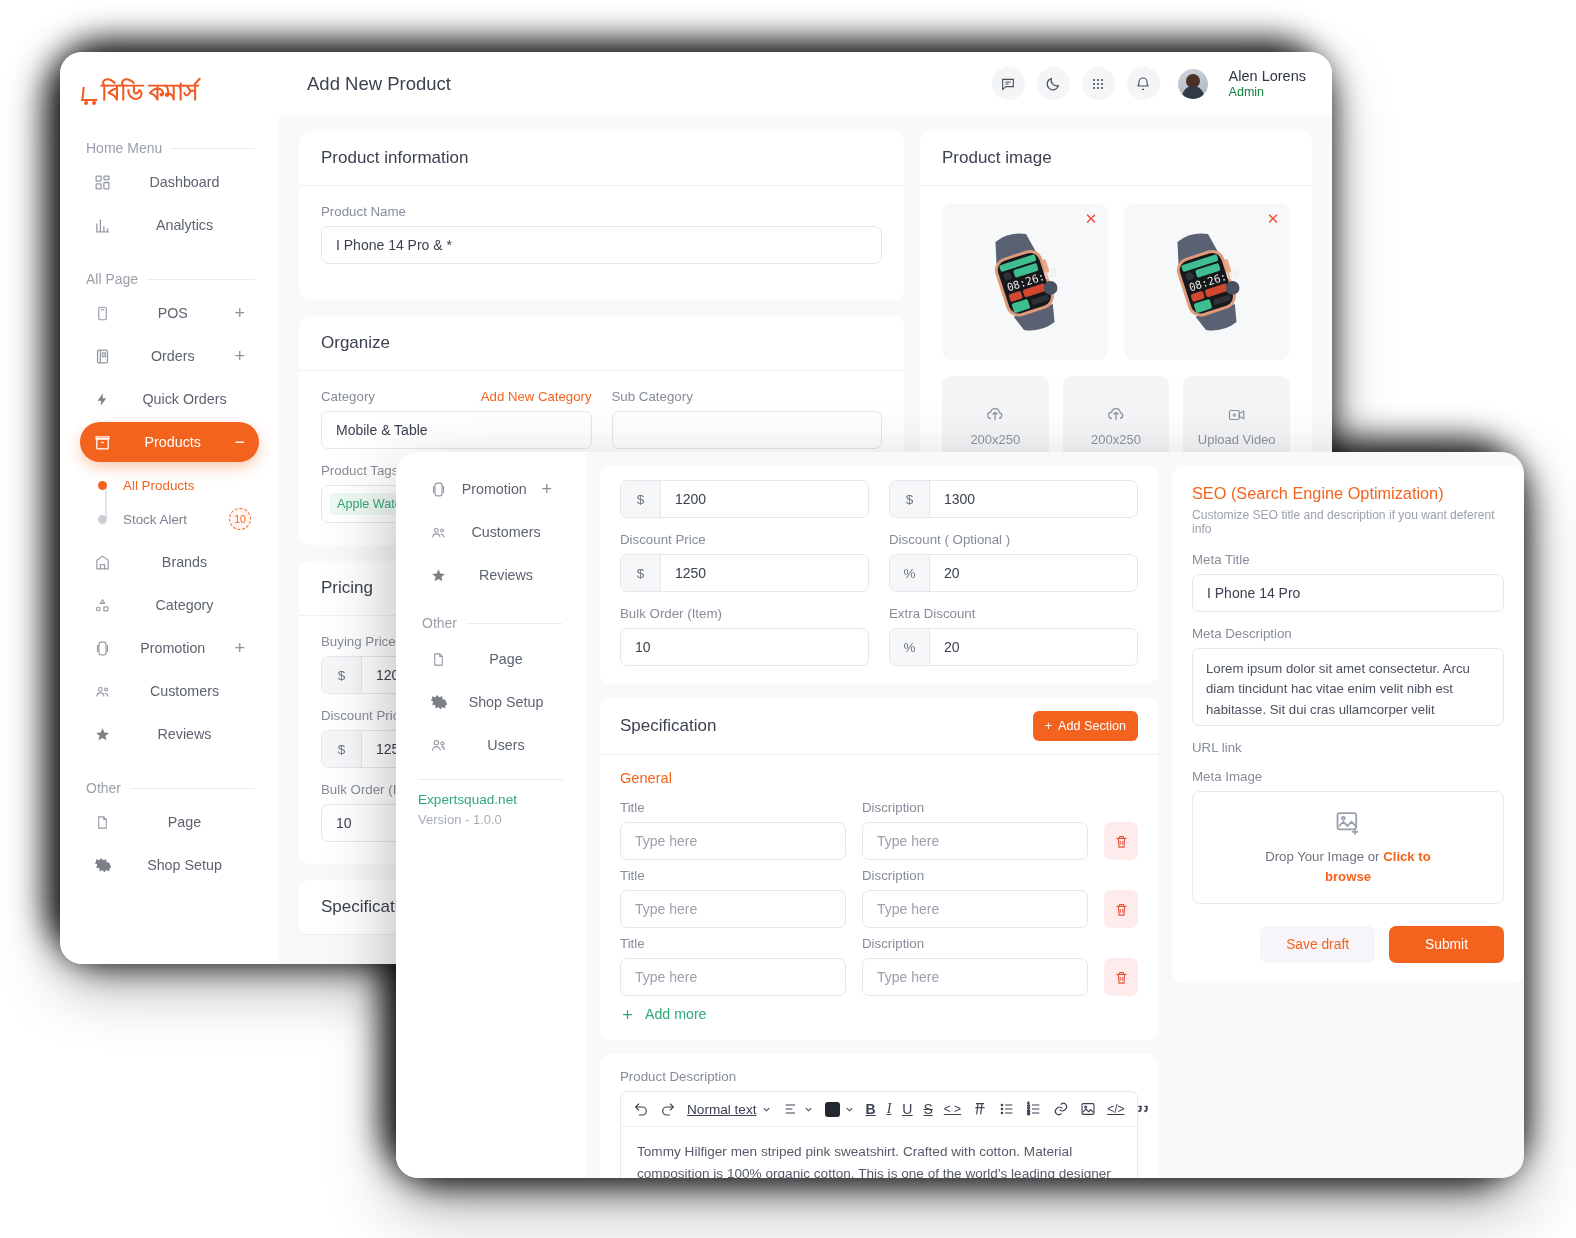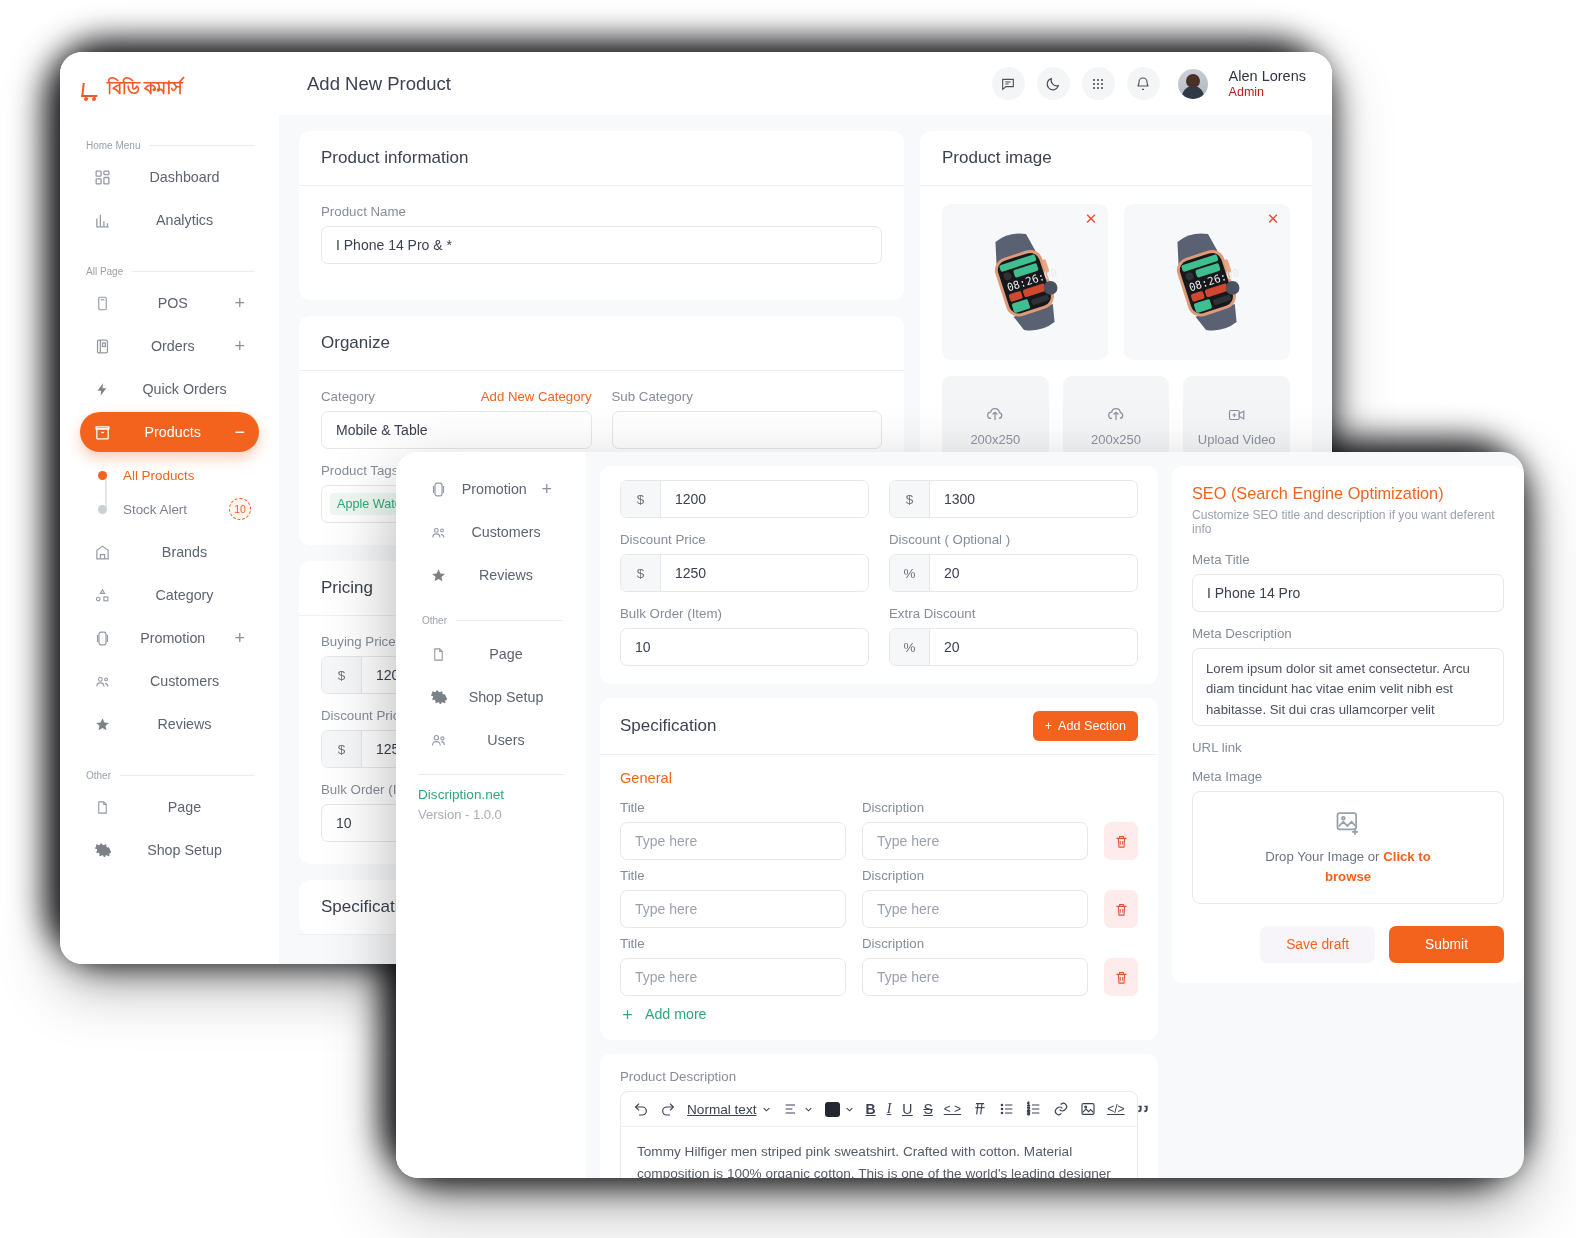--- a/index.html
+++ b/index.html
@@ -37,42 +37,42 @@
   #back-window .wbody { display: flex; height: 100%; }
 
   
   .sidebar {
     width: 219px; height: 100%; background: #fff;
     padding: 0 0 0 0; flex: none;
     position: relative;
   }
   .logo-wrap { padding: 22px 0 0 22px; height: 62px; }
   .logo {
-    font-size: 18px; font-weight: 700; color: #F15A24;
+    font-size: 23px; font-weight: 700; color: #F15A24;
     letter-spacing: -.5px; white-space: nowrap;
-    display: flex; align-items: center; gap: 8px;
+    display: flex; align-items: center; gap: 2px;
   }
   .logo .cart {
     display:inline-block; width:16px; height:14px;
     border:2.5px solid #F15A24; border-top:none; border-right:none;
     position:relative; transform: skewX(-6deg); margin-right:1px;
   }
   .logo .cart::after{
     content:""; position:absolute; left:1px; bottom:-6px; width:4px;height:4px;
     border-radius:50%; background:#F15A24;
   }
   .logo .cart::before{
     content:""; position:absolute; right:1px; bottom:-6px; width:4px;height:4px;
     border-radius:50%; background:#F15A24;
   }
 
   .sec-label {
     display: flex; align-items: center; gap: 9px;
     padding: 0 24px 0 26px; margin: 26px 0 6px 0;
-    font-size: 10px; color: #9aa0ab; white-space: nowrap;
+    font-size: 14px; color: #9aa0ab; white-space: nowrap;
   }
   .sec-label .rule { flex: 1; height: 1px; background: #e9ebef; }
 
   .nav-item {
     display: flex; align-items: center; gap: 13px;
     height: 40px; margin: 3px 20px; padding: 0 14px;
     border-radius: 20px; color: #5d6470; font-size: 14.3px;
     cursor: pointer; white-space: nowrap; text-align: center;
   }
   .nav-item .ico { width: 17px; height: 17px; flex: none; opacity: .72; display:flex;align-items:center;justify-content:center;}
@@ -118,21 +118,21 @@
   }
   .avatar {
     width: 30px; height: 30px; border-radius: 50%; overflow:hidden;
     background: linear-gradient(160deg,#cfd4da,#aeb5bd); flex:none;
     position: relative; margin-left: 6px;
   }
   .avatar .head{position:absolute;left:50%;top:5px;transform:translateX(-50%);width:14px;height:14px;border-radius:50%;background:#4a3027;}
   .avatar .body{position:absolute;left:50%;bottom:0;transform:translateX(-50%);width:22px;height:13px;border-radius:11px 11px 0 0;background:#2f3a46;}
   .user-txt { line-height: 1.25; margin-left: 9px;}
   .user-name { font-size: 14.5px; color: #2f3542; }
-  .user-role { font-size: 12.5px; color: #b91c1c; }
+  .user-role { font-size: 12.5px; color: #15803d; }
 
   .content-area { padding: 16px 20px 0 20px; display:flex; gap: 16px; }
   .col-left { flex: 1; min-width: 0; }
   .col-right { width: 392px; flex: none; }
 
   .card { background:#fff; border-radius: 11px; margin-bottom: 16px; }
   .card-head {
     padding: 17px 22px; font-size: 17px; color:#3c4250;
     border-bottom: 1px solid #eef0f3; display:flex;align-items:center;
   }
@@ -733,21 +733,21 @@
               <path d="M3.5 19c0-3.1 2.5-5.5 5.5-5.5S14.5 15.9 14.5 19"></path>
               <circle cx="17.5" cy="9" r="2.2"></circle>
               <path d="M16 13.6c2.3.2 4.2 2.2 4.2 4.6"></path>
           </svg>
         </span>
         <span class="lbl">Users</span>
       </div>
 
       <div class="fdiv"></div>
       <div class="brand-line">
-        <div class="brand-name">Discription.net</div>
+        <div class="brand-name">Expertsquad.net</div>
         <div class="brand-ver">Version - 1.0.0</div>
       </div>
     </div>
 
     <div class="fw-main">
 
       <div class="fw-col-left fw-scrollpane">
 
         <div class="card" style="margin-bottom:14px">
           <div class="card-body" style="padding:14px 20px 18px 20px">

